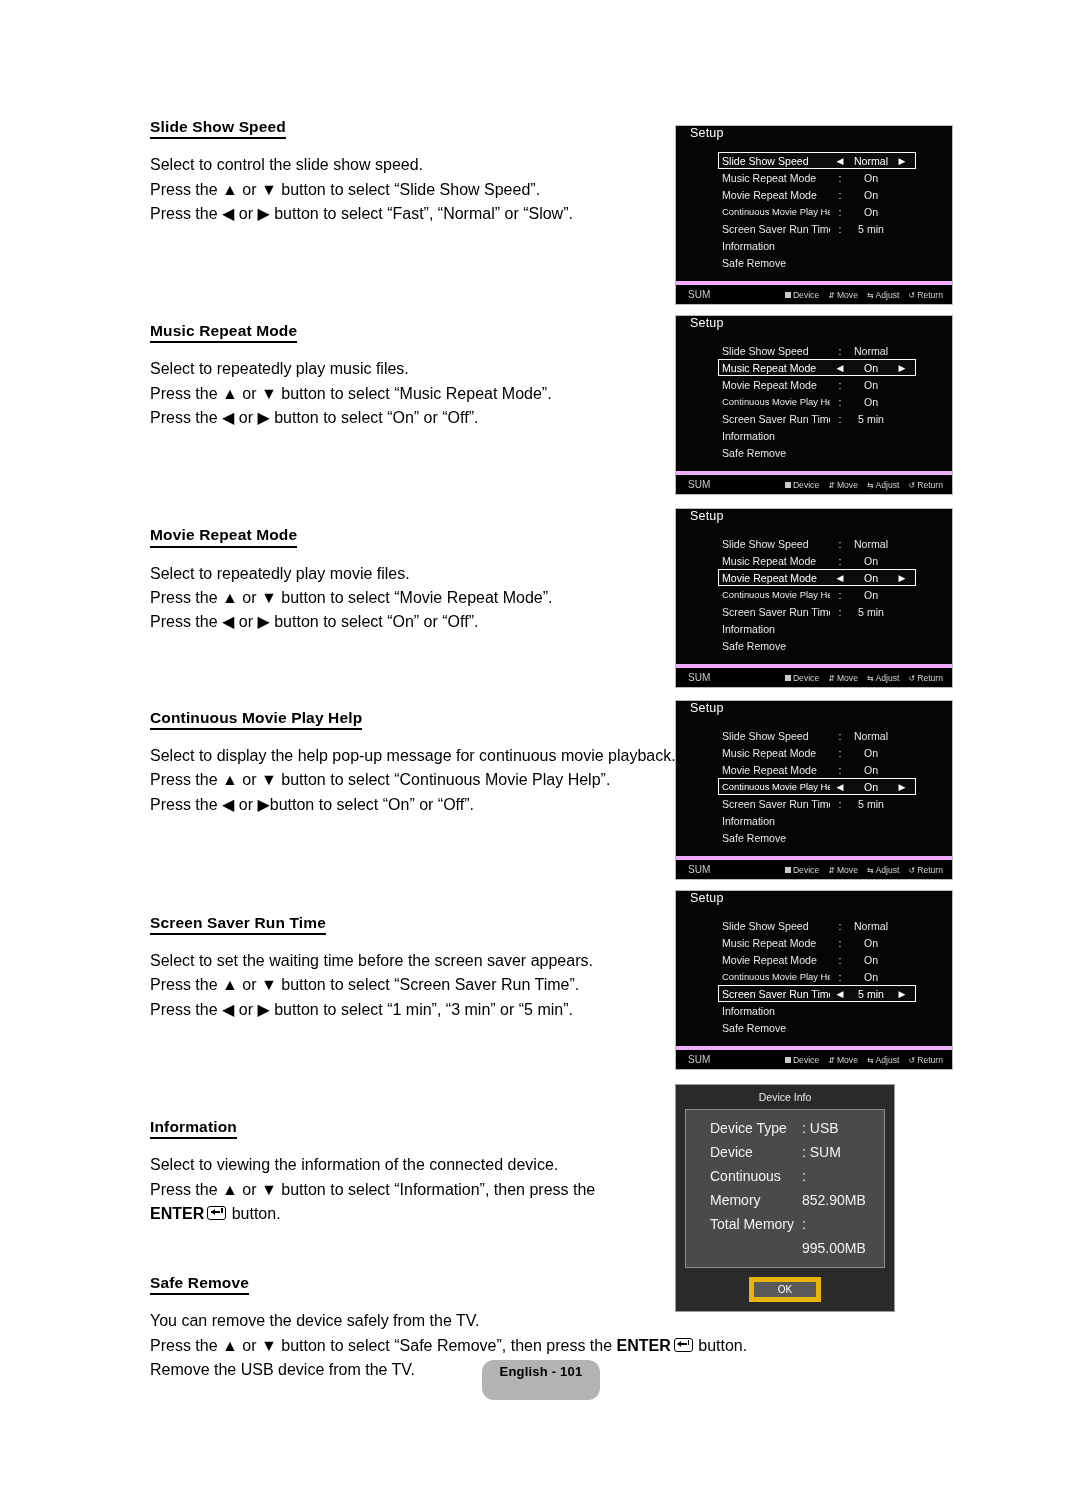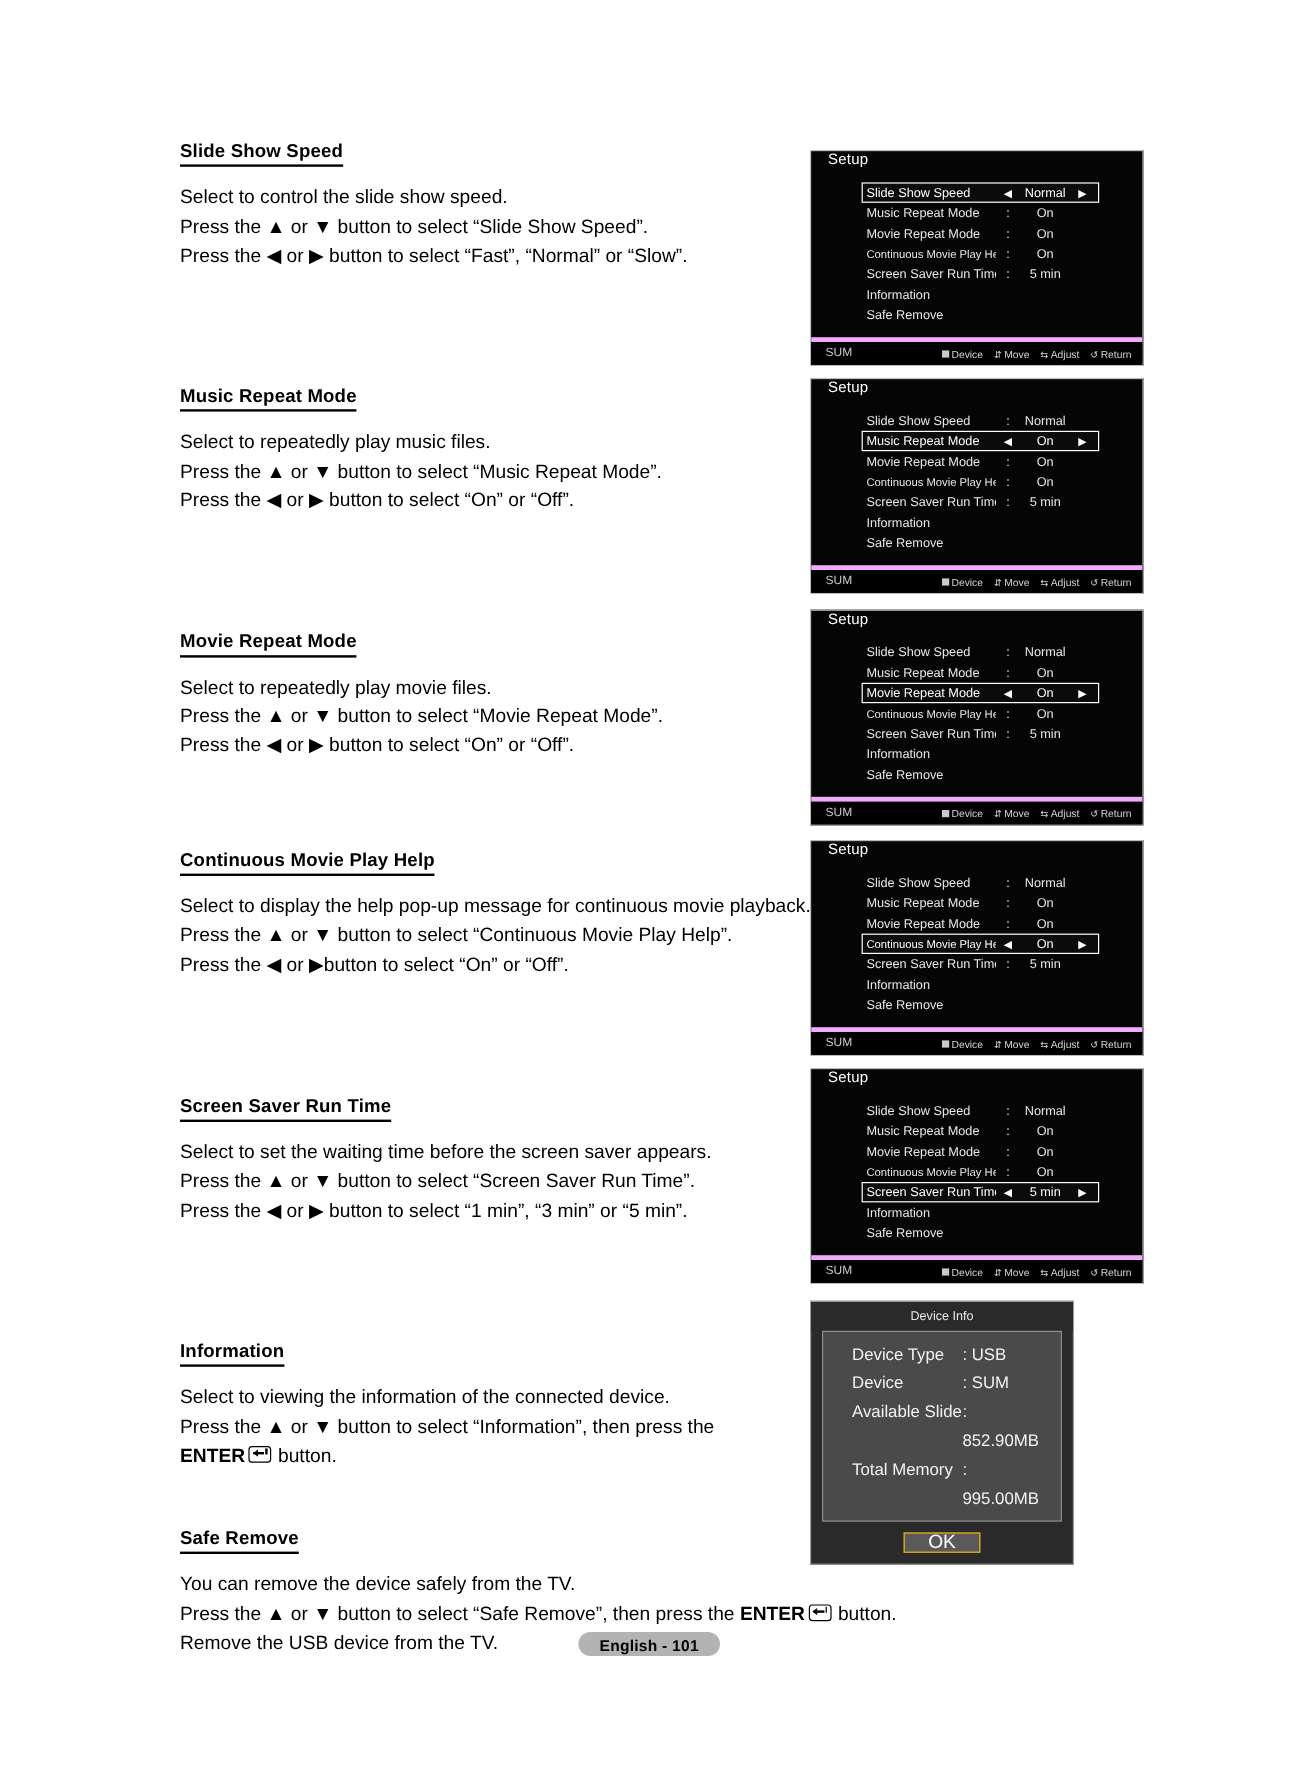--- a/index.html
+++ b/index.html
@@ -212,33 +212,33 @@
     padding: 0 24px;
   }
   .di-row .k { width: 92px; flex: 0 0 auto; }
   .di-row .v { flex: 1 1 auto; }
   .devinfo-ok {
     margin: 9px auto 0 auto;
     width: 62px;
     height: 15px;
     line-height: 15px;
     text-align: center;
-    font-size: 16px;
+    font-size: 10px;
     color: #fff;
     background: #5a5a5a;
-    border: 1px solid #eab308;
+    border: 5px solid #eab308;
   }
 
   
   .page-footer {
     position: absolute;
     left: 482px;
     top: 1360px;
     width: 118px;
-    height: 20px;
+    height: 40px;
     background: #b3b3b3;
     border-radius: 12px;
     text-align: center;
     line-height: 23px;
     font-size: 13px;
     font-weight: bold;
     color: #000;
     letter-spacing: 0.2px;
   }
 </style>
@@ -575,21 +575,21 @@
   <div class="devinfo-body">
     <div class="di-row">
       <span class="k">Device Type</span>
       <span class="v">: USB</span>
     </div>
     <div class="di-row">
       <span class="k">Device</span>
       <span class="v">: SUM</span>
     </div>
     <div class="di-row">
-      <span class="k">Available Slide</span>
+      <span class="k">Continuous Memory</span>
       <span class="v">: 852.90MB</span>
     </div>
     <div class="di-row">
       <span class="k">Total Memory</span>
       <span class="v">: 995.00MB</span>
     </div>
   </div>
   <div class="devinfo-ok">OK</div>
 </div>
 

